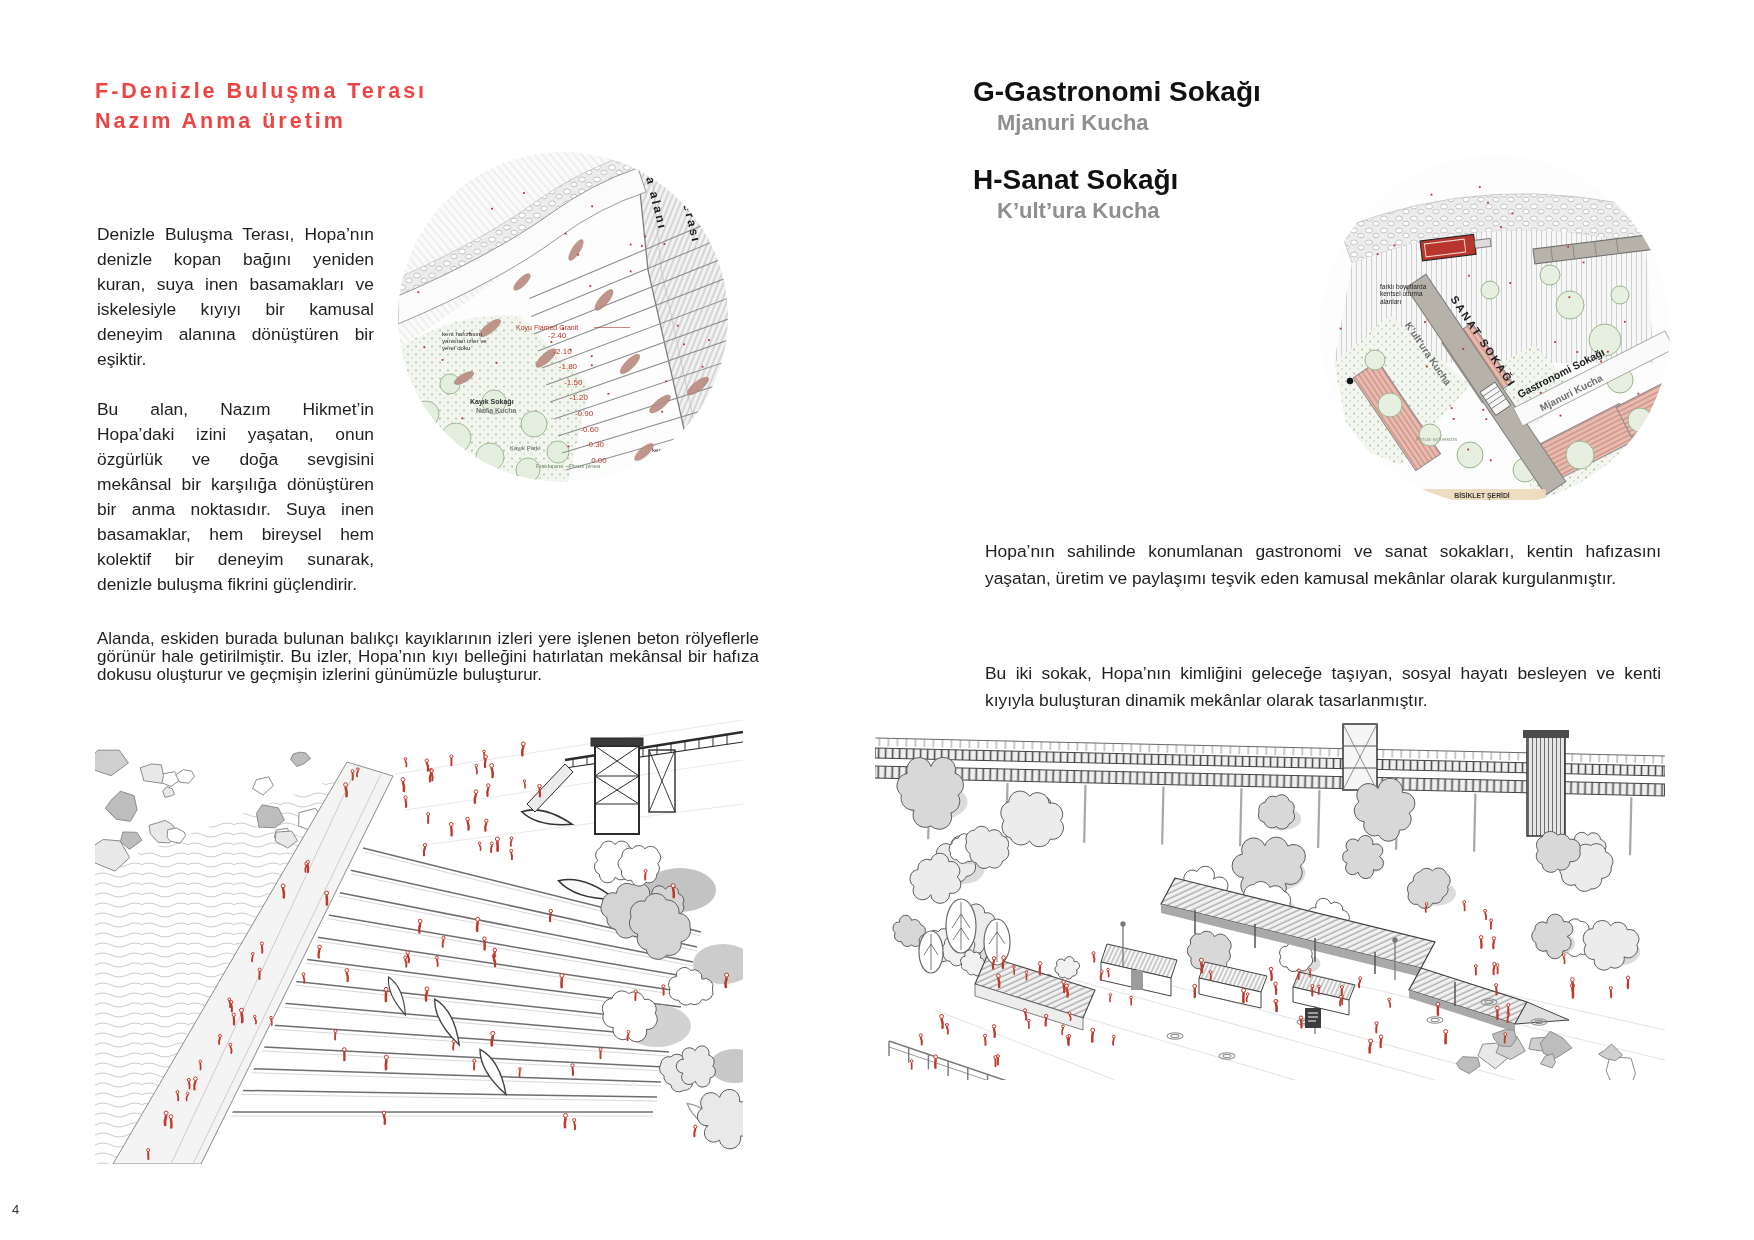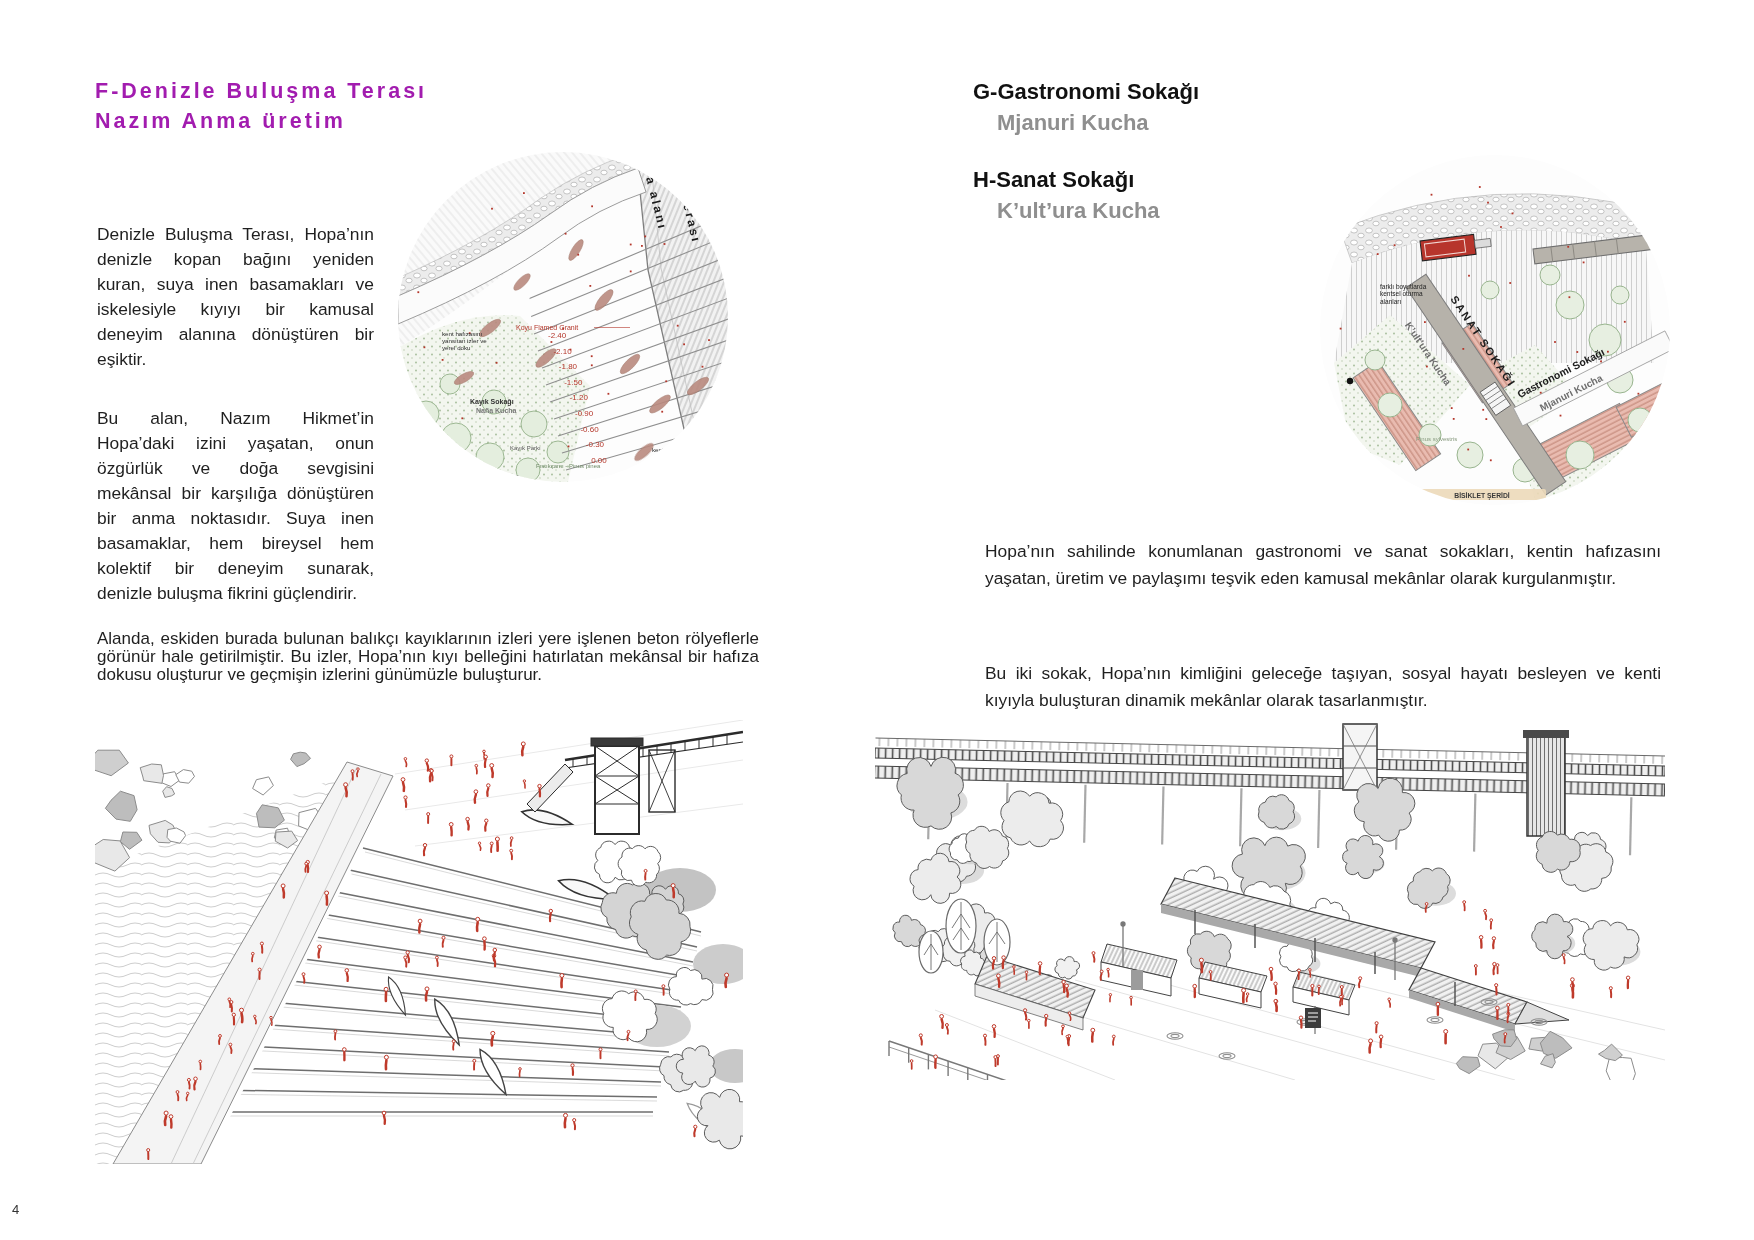--- a/index.html
+++ b/index.html
@@ -1,25 +1,25 @@
 <!DOCTYPE html>
 <html><head>
 <meta charset="utf-8">
 <style>
   *{margin:0;padding:0;box-sizing:border-box}
   html,body{background:#ffffff}
   .page{position:relative;width:1754px;height:1240px;background:#fff;overflow:hidden;
         font-family:"Liberation Sans",sans-serif;color:#1f1f1f}
   .abs{position:absolute}
-  .ltitle{font-weight:bold;font-size:21.5px;letter-spacing:3px;line-height:30px;color:#a21caf}
-  .rtitle{font-weight:bold;font-size:22px;line-height:28px;color:#111}
+  .ltitle{font-weight:bold;font-size:21.5px;letter-spacing:3px;line-height:30px;color:#ef4444}
+  .rtitle{font-weight:bold;font-size:28px;line-height:28px;color:#111}
   .rtitle-sub{font-weight:bold;font-size:22px;line-height:28px;color:#8f8f8f;margin-left:24px;margin-top:3px}
   .body-col{font-size:17.4px;line-height:25px;text-align:justify;text-justify:inter-word}
   .body-col p{margin:0}
-  .body-col p + p{margin-top:34px}
+  .body-col p + p{margin-top:25px}
   .wide-p{font-size:17px;line-height:18px;text-align:justify}
   .wide-p27{font-size:17.4px;line-height:27px;text-align:justify}
   .circle-img{border-radius:50%;overflow:hidden;background:#fff}
   .pagenum{font-size:13px;color:#333}
   svg{display:block}
   svg text{font-family:"Liberation Sans",sans-serif}
 </style>
 </head>
 <body>
 

